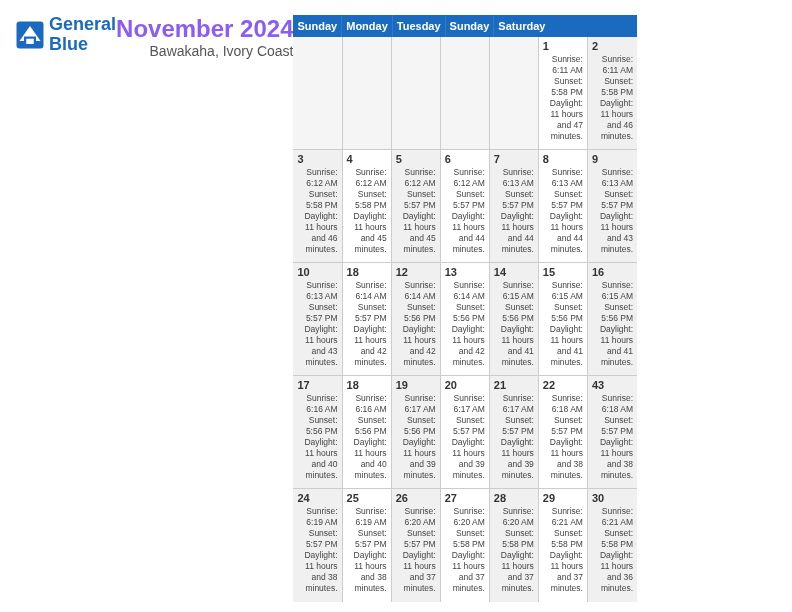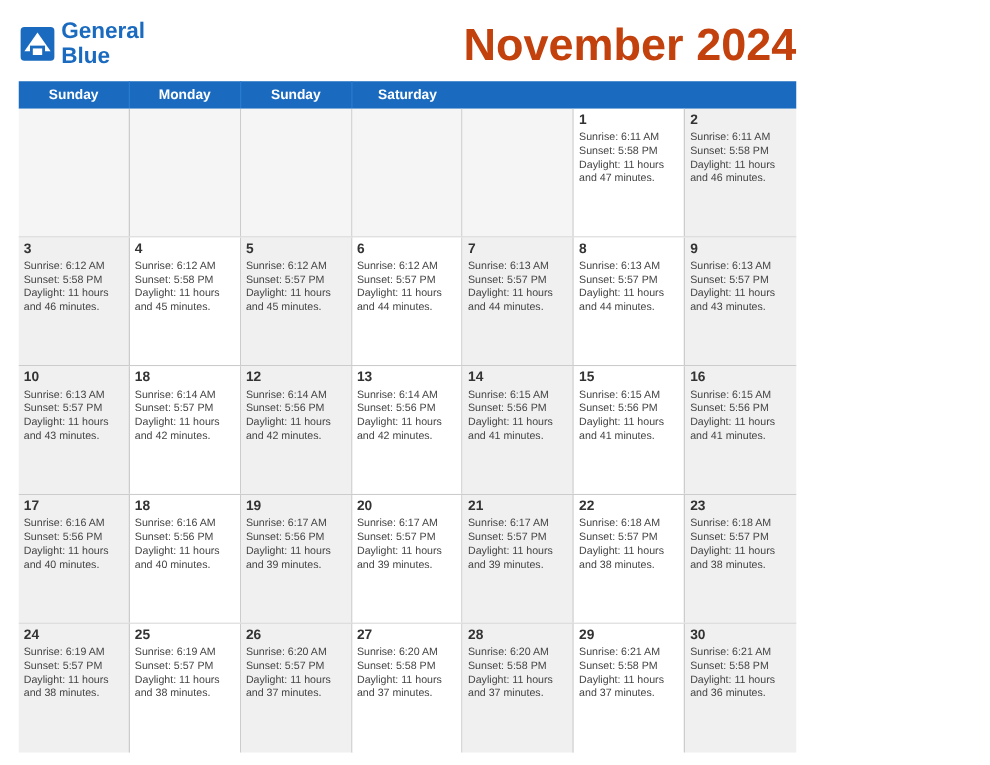--- a/index.html
+++ b/index.html
@@ -8,21 +8,21 @@
       background: #fff;
       width: 792px;
       height: 612px;
       overflow: hidden;
     }
     .page {
       width: 652px;
       height: 612px;
       padding: 15px 15px 10px 15px;
       display: flex;
-      flex-direction: column;
+      flex-direction: row;
     }
     .header {
       display: flex;
       justify-content: space-between;
       align-items: flex-start;
       margin-bottom: 8px;
     }
     .logo {
       display: flex;
       align-items: center;
@@ -38,23 +38,23 @@
       color: #1a6bbf;
     }
     .logo-icon {
       width: 30px;
       height: 30px;
     }
     .title-area {
       text-align: right;
     }
     .month-title {
-      font-size: 36px;
-      font-weight: bold;
-      color: #c2410c;
+      font-size: 24px;
+      font-weight: bold;
+      color: #8b5cf6;
     }
     .location {
       font-size: 14px;
       color: #555;
     }
     .calendar {
       flex: 1;
       display: flex;
       flex-direction: column;
     }
@@ -98,20 +98,21 @@
     .day-num {
       font-size: 11px;
       font-weight: bold;
       color: #333;
       margin-bottom: 2px;
     }
     .day-info {
       font-size: 8.5px;
       color: #444;
       line-height: 1.3;
+      text-align: right;
     }
   </style>
 </head>
 <body>
 
 <div class="page">
   <div class="header">
     <div class="logo">
       <svg class="logo-icon" viewBox="0 0 40 40">
         <rect x="2" y="2" width="36" height="36" rx="4" fill="#1a6bbf"></rect>
@@ -119,27 +120,29 @@
         <rect x="12" y="22" width="16" height="10" fill="#1a6bbf"></rect>
         <rect x="15" y="25" width="10" height="7" fill="white"></rect>
       </svg>
       <div class="logo-text">
         <div><span>General</span></div>
         <div><span>Blue</span></div>
       </div>
     </div>
     <div class="title-area">
       <div class="month-title">November 2024</div>
+      <div class="location">Bawakaha, Ivory Coast</div>
     </div>
   </div>
 
   <div class="calendar">
     <div class="cal-header">
     <div class="cal-header-cell">Sunday</div>
         <div class="cal-header-cell">Monday</div>
+        <div class="cal-header-cell">Tuesday</div>
         <div class="cal-header-cell">Sunday</div>
         <div class="cal-header-cell">Saturday</div>
       </div>
     <div class="cal-body">
     <div class="cal-row">
           <div class="cal-cell empty"></div>
           <div class="cal-cell empty"></div>
           <div class="cal-cell empty"></div>
           <div class="cal-cell empty"></div>
           <div class="cal-cell empty"></div>
@@ -231,21 +234,21 @@
           </div>
           <div class="cal-cell shaded">
             <div class="day-num">21</div>
             <div class="day-info">Sunrise: 6:17 AM<br>Sunset: 5:57 PM<br>Daylight: 11 hours and 39 minutes.</div>
           </div>
           <div class="cal-cell">
             <div class="day-num">22</div>
             <div class="day-info">Sunrise: 6:18 AM<br>Sunset: 5:57 PM<br>Daylight: 11 hours and 38 minutes.</div>
           </div>
           <div class="cal-cell shaded">
-            <div class="day-num">23</div>
+            <div class="day-num">43</div>
             <div class="day-info">Sunrise: 6:18 AM<br>Sunset: 5:57 PM<br>Daylight: 11 hours and 38 minutes.</div>
           </div>
         </div>
         <div class="cal-row">
           <div class="cal-cell shaded">
             <div class="day-num">24</div>
             <div class="day-info">Sunrise: 6:19 AM<br>Sunset: 5:57 PM<br>Daylight: 11 hours and 38 minutes.</div>
           </div>
           <div class="cal-cell">
             <div class="day-num">25</div>

